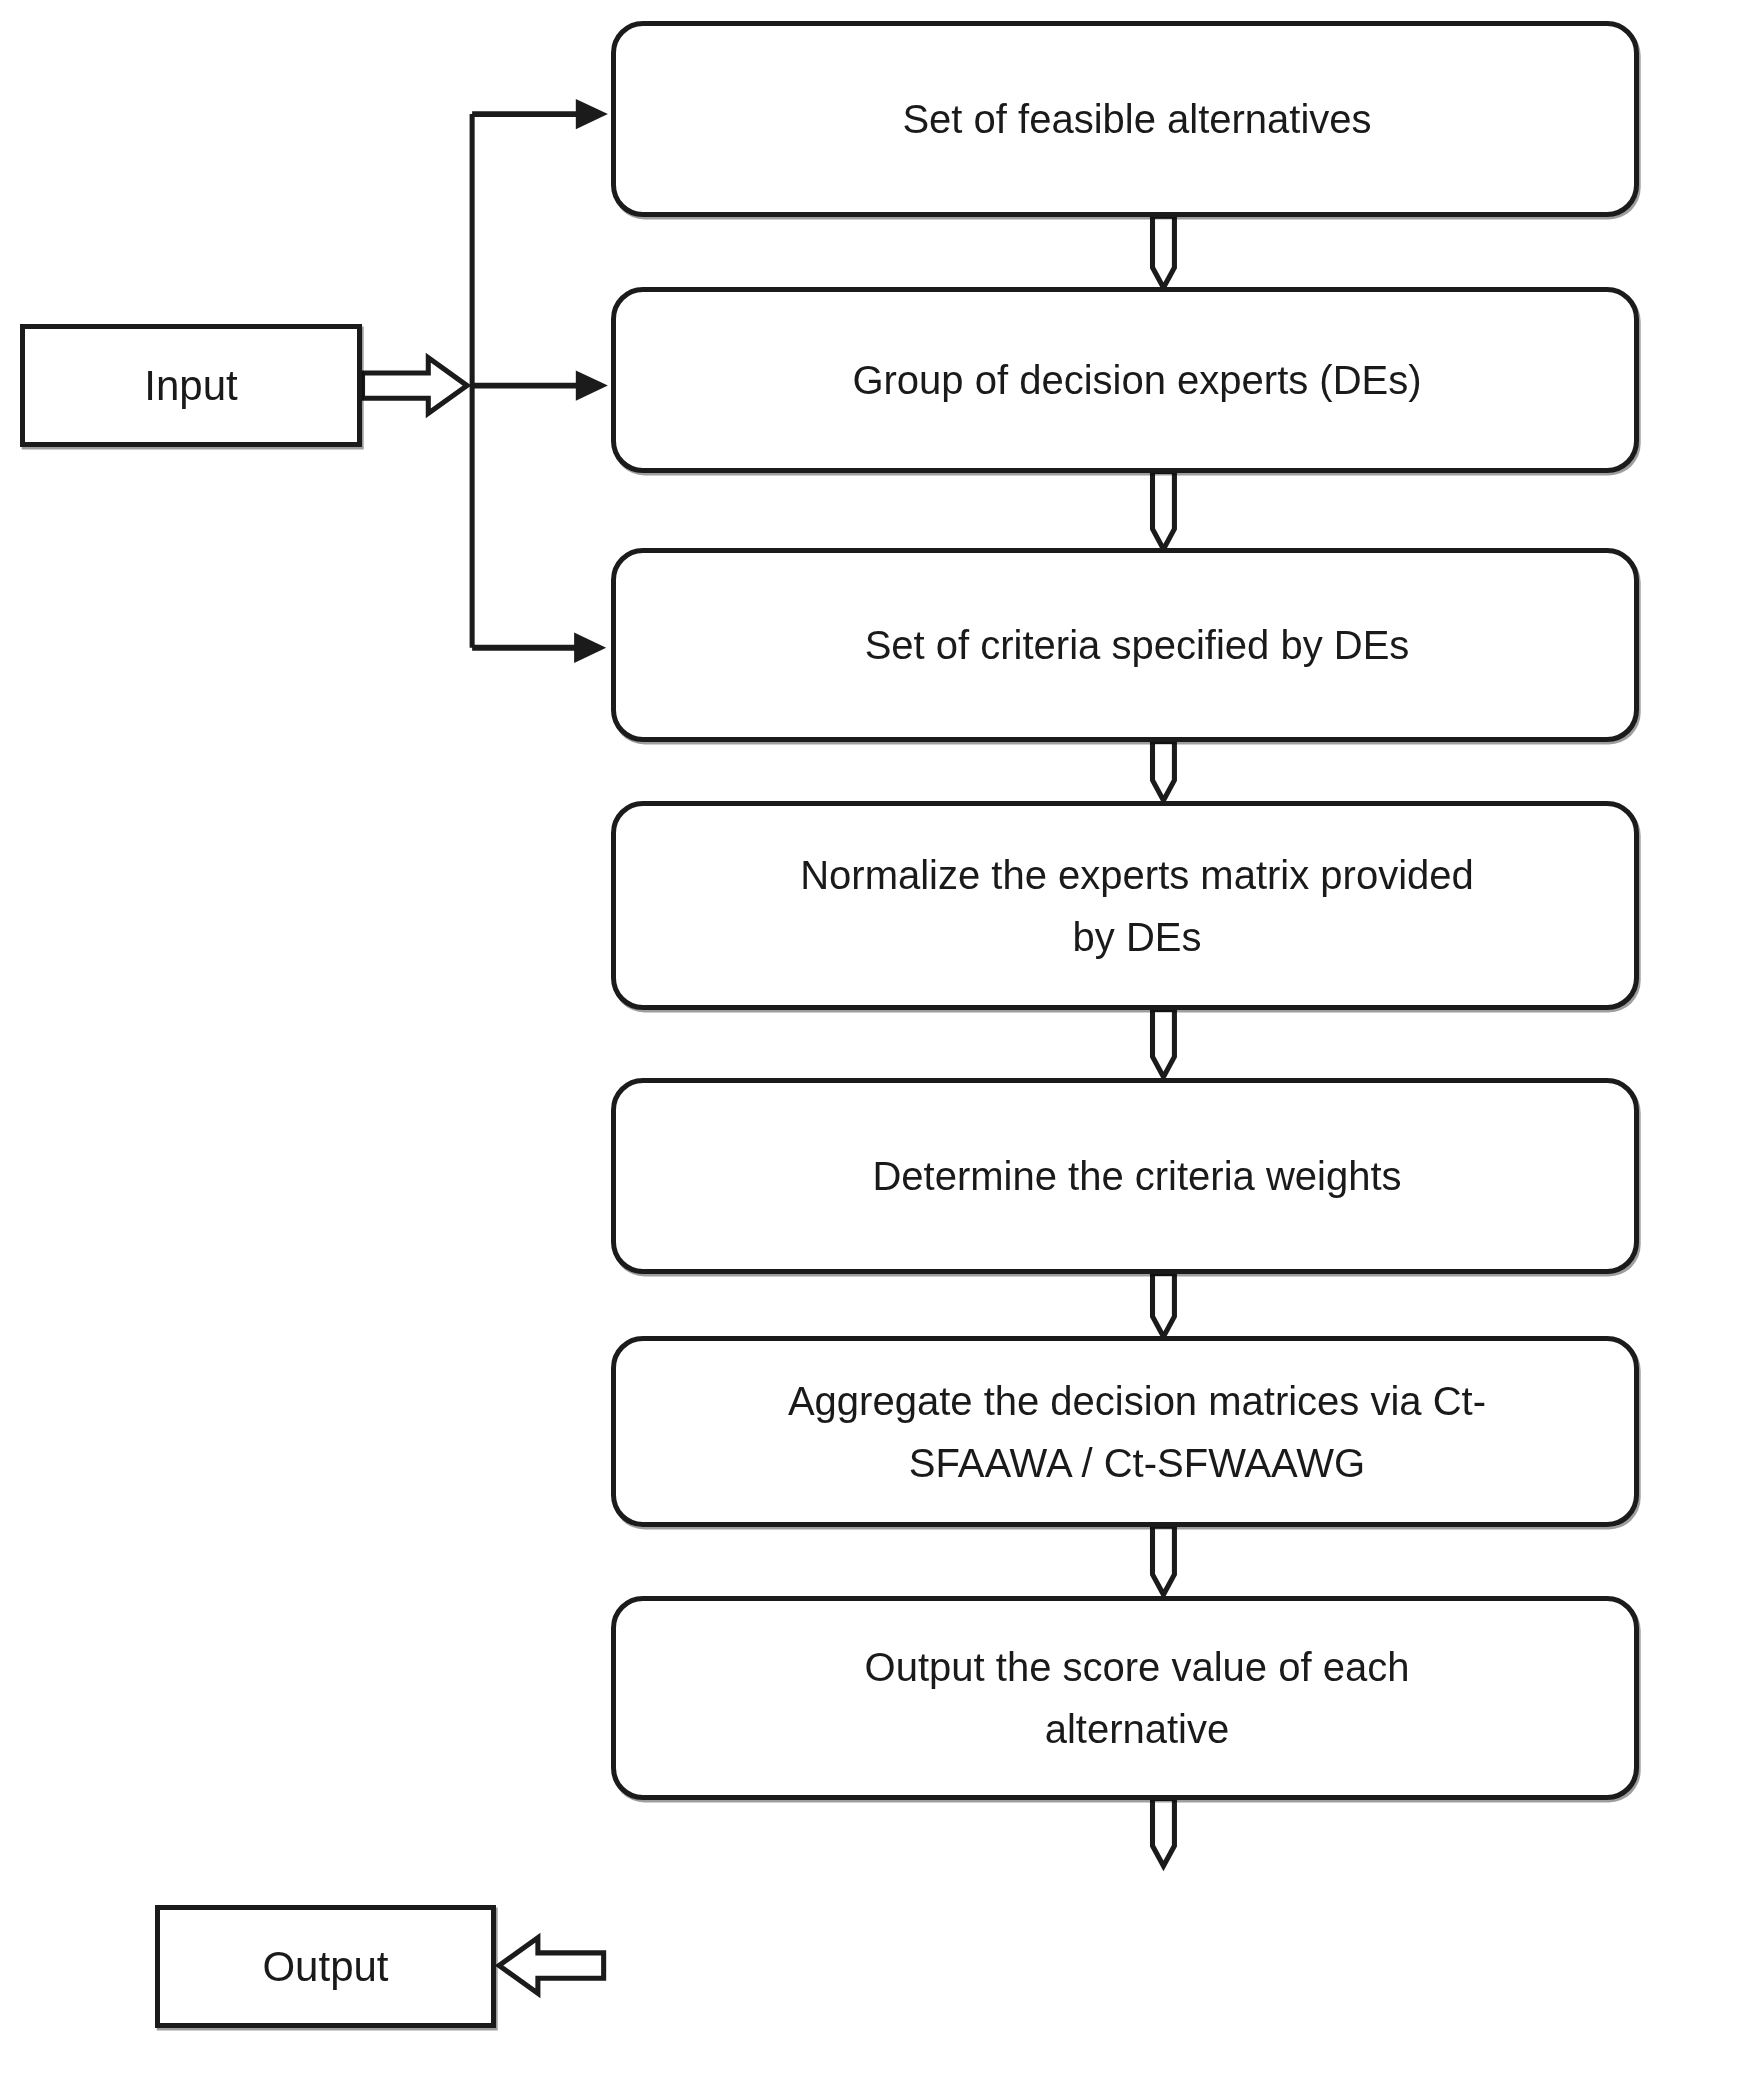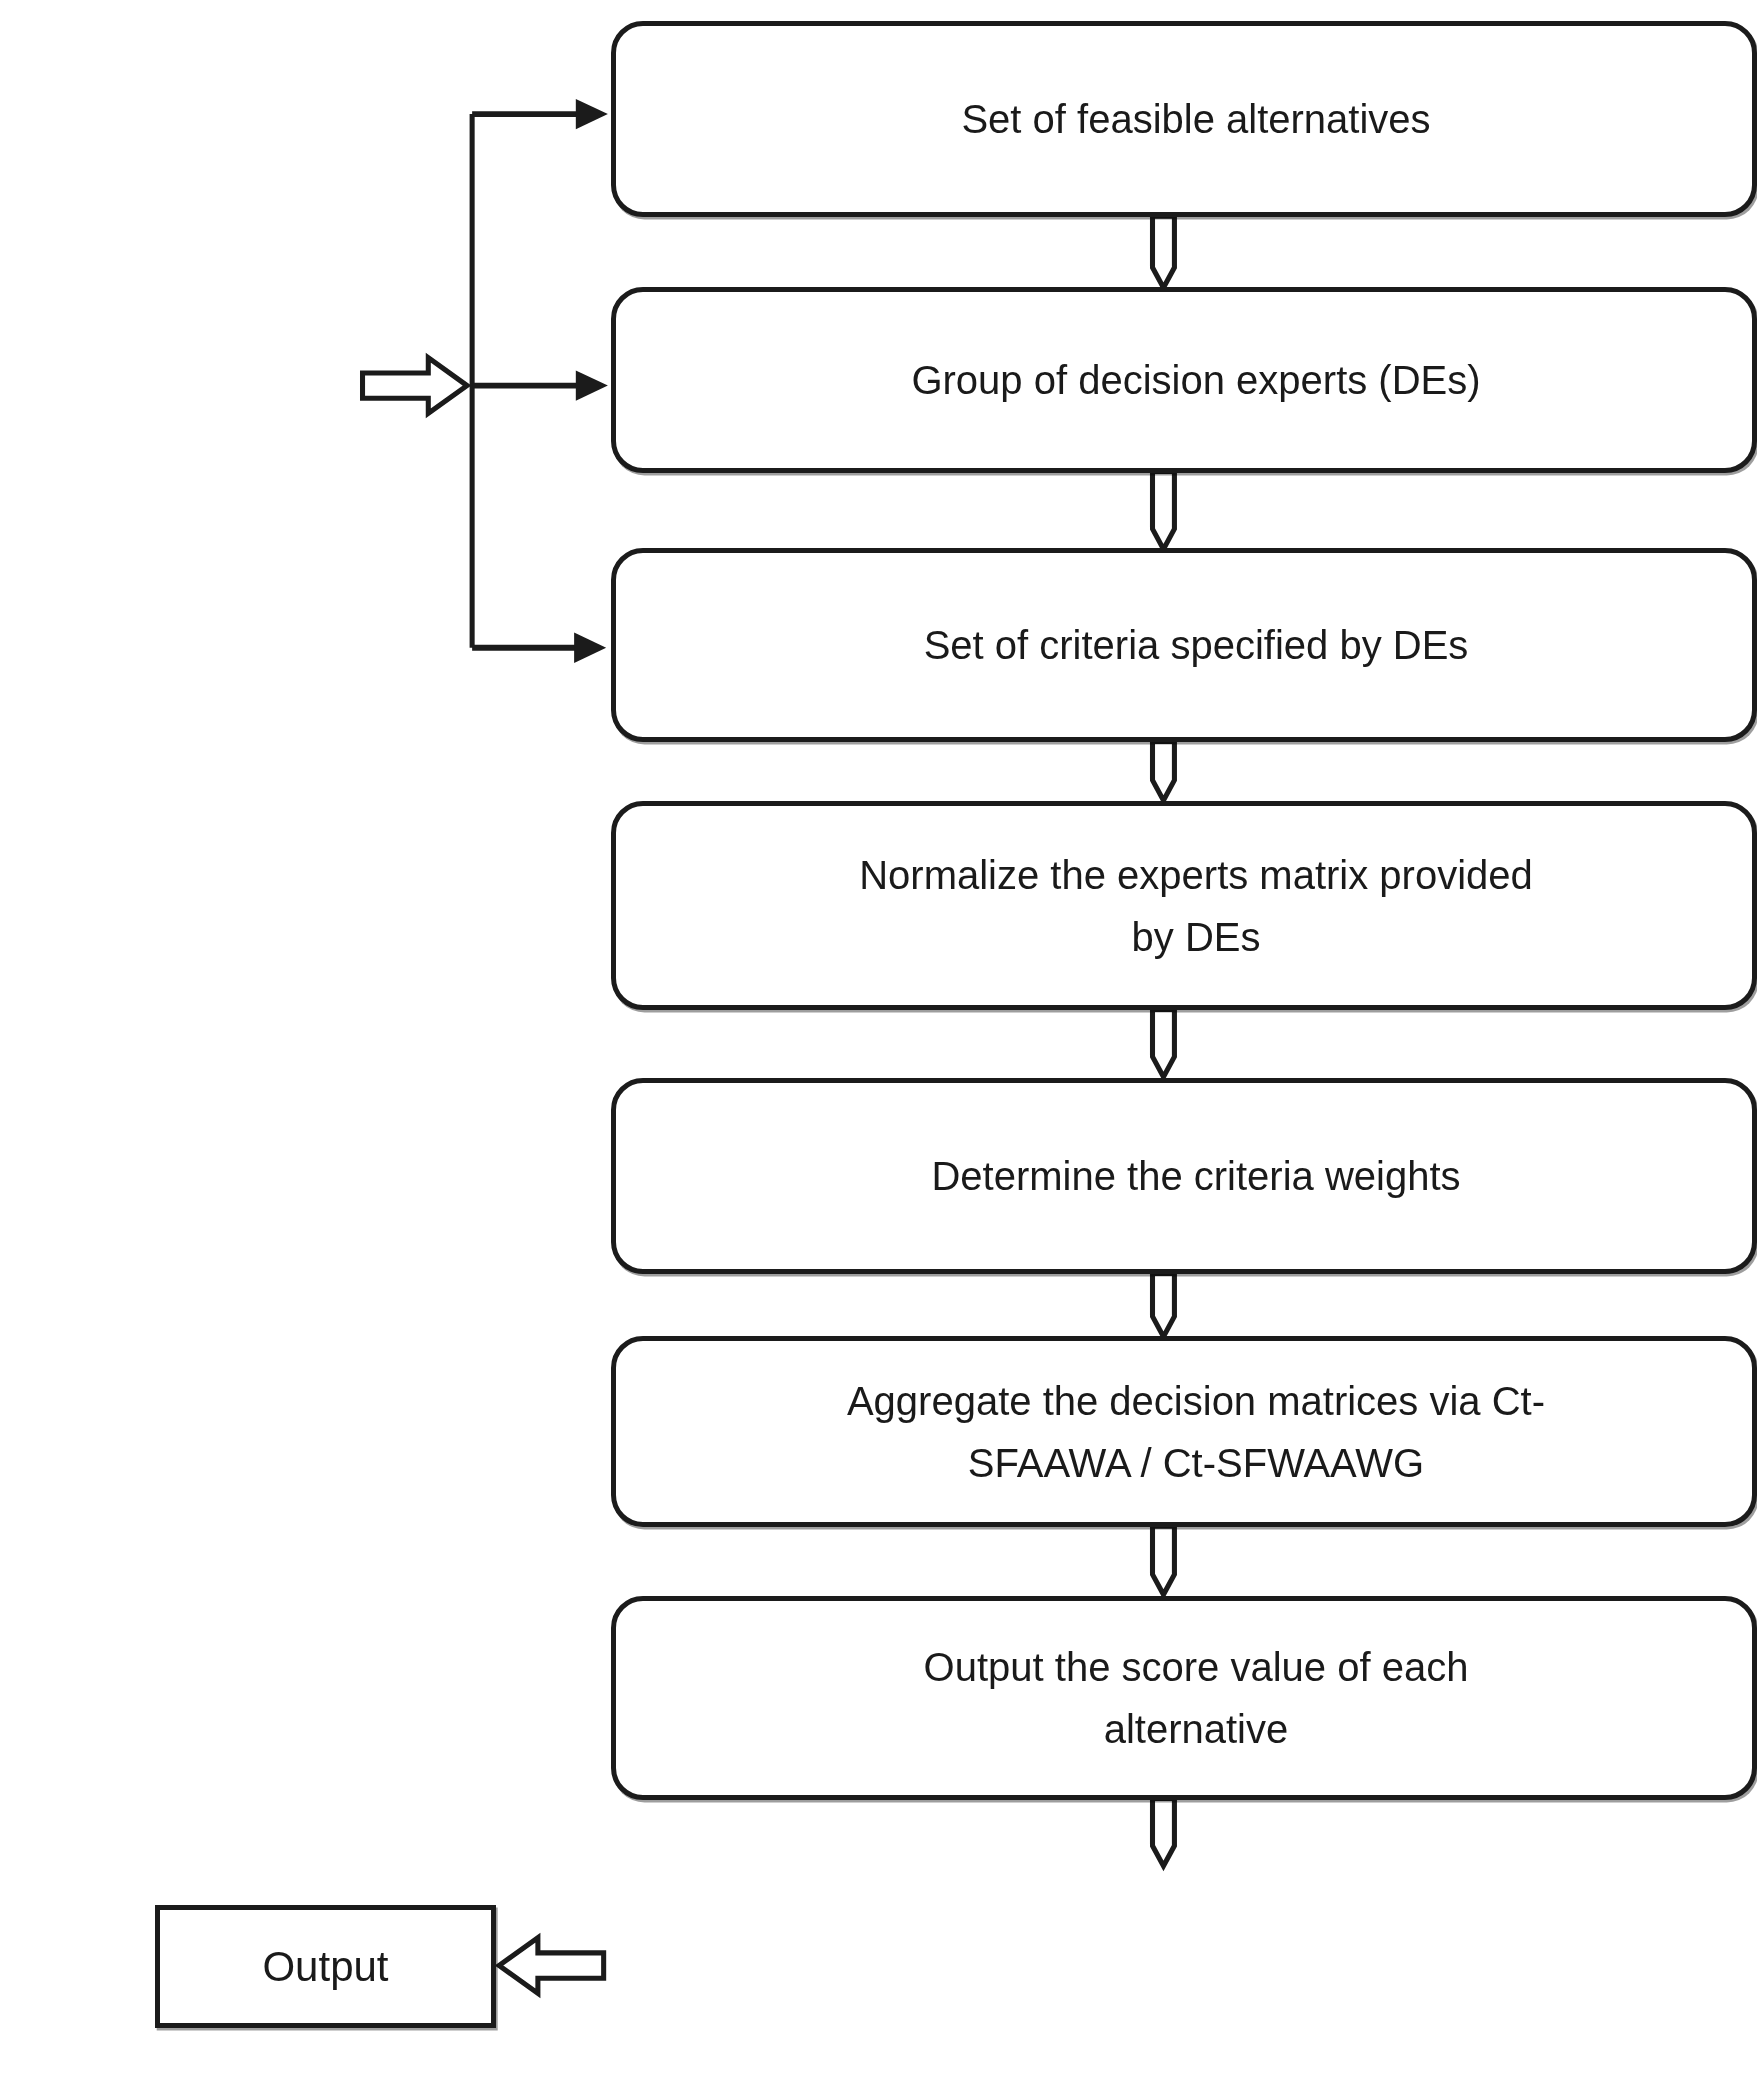--- a/index.html
+++ b/index.html
@@ -23,21 +23,21 @@
     background: #ffffff;
     border: 5px solid #1b1b1b;
     display: flex;
     align-items: center;
     justify-content: center;
     text-align: center;
     box-shadow: 1.7px 2.5px 0 rgba(0,0,0,0.38);
   }
   .step {
     left: 611px;
-    width: 1146px;
+    width: 1028px;
     border-radius: 32px;
     font-size: 40px;
     line-height: 1.55;
     padding-left: 24px;
   }
   .terminal {
     border-width: 5.9px;
     border-radius: 0;
     font-size: 42px;
   }
@@ -87,20 +87,23 @@
 
     <polygon points="1367,256 1393,256 1393,317 1380,341 1367,317" fill="#ffffff" stroke="#1b1b1b" stroke-width="6"></polygon>
     <polygon points="1367,559 1393,559 1393,627 1380,651 1367,627" fill="#ffffff" stroke="#1b1b1b" stroke-width="6"></polygon>
     <polygon points="1367,879 1393,879 1393,925 1380,949 1367,925" fill="#ffffff" stroke="#1b1b1b" stroke-width="6"></polygon>
     <polygon points="1367,1197 1393,1197 1393,1253 1380,1277 1367,1253" fill="#ffffff" stroke="#1b1b1b" stroke-width="6"></polygon>
     <polygon points="1367,1510 1393,1510 1393,1561 1380,1585 1367,1561" fill="#ffffff" stroke="#1b1b1b" stroke-width="6"></polygon>
     <polygon points="1367,1810 1393,1810 1393,1867 1380,1891 1367,1867" fill="#ffffff" stroke="#1b1b1b" stroke-width="6"></polygon>
     <polygon points="1367,2133 1393,2133 1393,2189 1380,2213 1367,2189" fill="#ffffff" stroke="#1b1b1b" stroke-width="6"></polygon>
   </svg>
 
+  <div class="node terminal input-node">
+    <span class="node-label">Input</span>
+  </div>
   <div class="node terminal output-node">
     <span class="node-label">Output</span>
   </div>
 
   <div class="node step step-1">
     <span class="node-label">Set of feasible alternatives</span>
   </div>
   <div class="node step step-2">
     <span class="node-label">Group of decision experts (DEs)</span>
   </div>

